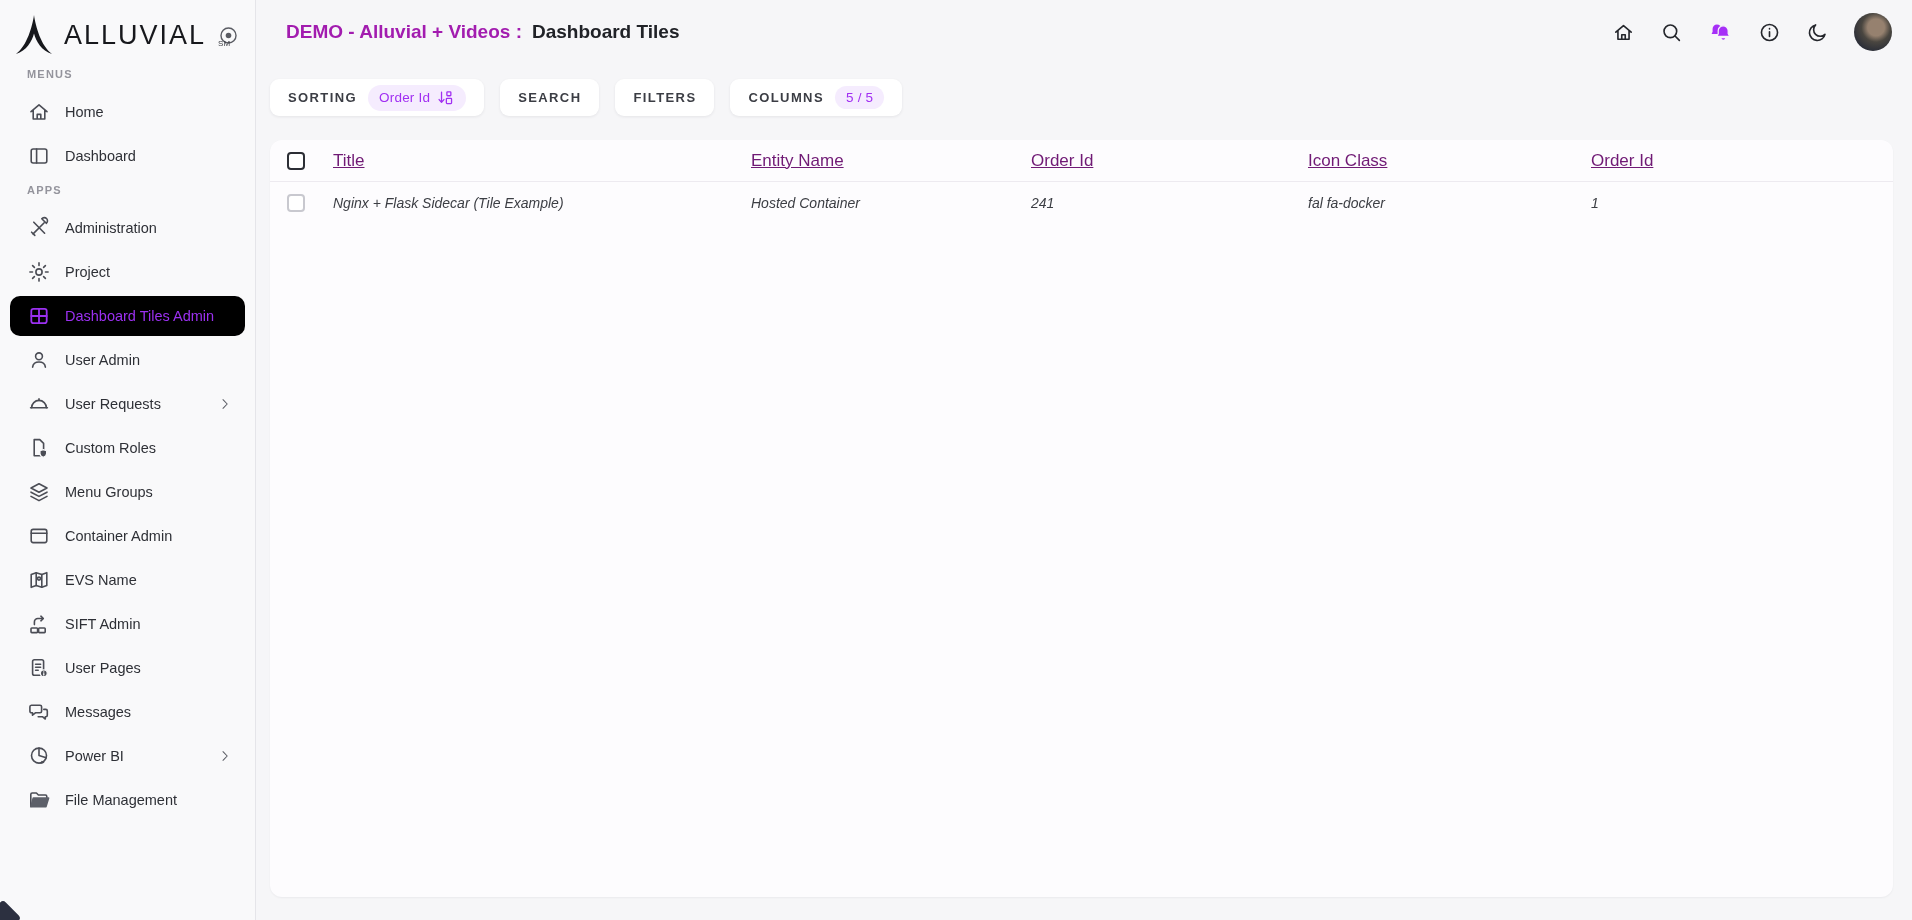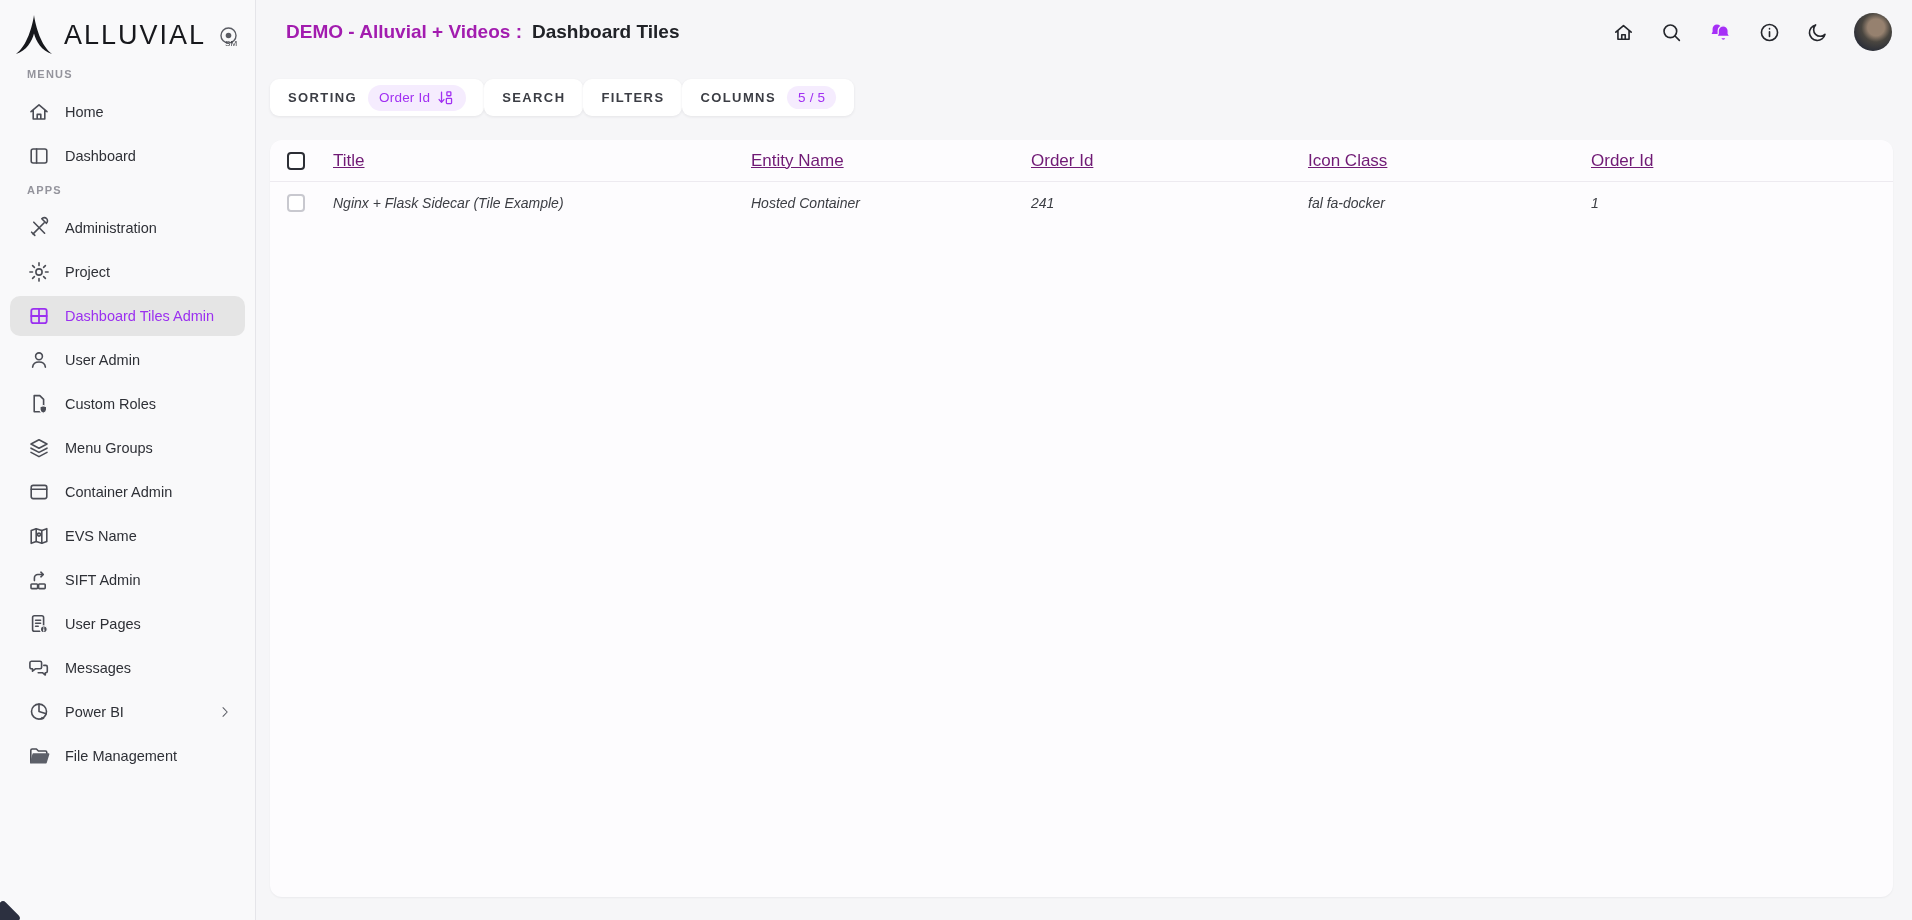--- a/index.html
+++ b/index.html
@@ -19,34 +19,34 @@
     border-right:1px solid #e5e5e9;
     padding-top:10px;
     position:relative;
   }
   .logo-row { display:flex; align-items:center; height:50px; padding:0 16px 0 14px; }
   .logo-mark { width:40px; height:42px; }
   .brand-name {
     font-size:27px; letter-spacing:2px; color:#17181c; font-weight:400;
     margin-left:10px; white-space:nowrap;
   }
-  .brand-name sup { font-size:8px; letter-spacing:0; vertical-align: baseline; position:relative; top:2px; left:19px; color:#3a3c42;}
+  .brand-name sup { font-size:8px; letter-spacing:0; vertical-align: baseline; position:relative; top:2px; left:12px; color:#3a3c42;}
   .record-btn { margin-left:auto; background:none; border:none; cursor:pointer; }
   .section-label {
     font-size:11px; font-weight:700; letter-spacing:1.2px; color:#94949c;
     padding-left:27px; margin-top:8px; margin-bottom:12px;
   }
   .nav-item {
     height:40px; margin:4px 10px; border-radius:10px;
     display:flex; align-items:center; padding:0 12px 0 17px;
     font-size:14.5px; color:#2e3036; cursor:pointer; white-space:nowrap;
   }
   .nav-item .nicon { width:24px; height:24px; margin-right:14px; flex:none; }
   .nav-item .nicon svg { stroke:#4b4d55; }
-  .nav-item.active { background:#e5e5e5; color:#9b30f0; }
+  .nav-item.active { background:#000000; color:#9b30f0; }
   .nav-item.active .nicon svg { stroke:#9b30f0; }
   .nav-item .chev { margin-left:auto; width:16px; height:16px; }
   .ic { fill:none; stroke:#4b4d55; stroke-width:1.6; stroke-linecap:round; stroke-linejoin:round; }
   .corner-peek {
     position:absolute; left:-10px; bottom:-11px; width:26px; height:26px;
     background:#2c3040; transform:rotate(45deg); border-radius:4px;
   }
 
   
   .main { flex:1; display:flex; flex-direction:column; height:100%; }
@@ -55,21 +55,21 @@
   .bc-current { color:#202227; font-weight:700; font-size:19px; margin-left:10px; }
   .topbar-icons { margin-left:auto; display:flex; align-items:center; gap:25px; }
   .tico { background:none; border:none; cursor:pointer; padding:0; }
   .tico svg { fill:none; stroke:#24262c; stroke-width:1.7; stroke-linecap:round; stroke-linejoin:round; }
   .avatar {
     width:38px; height:38px; border-radius:50%; border:none; cursor:pointer;
     background: radial-gradient(circle at 58% 38%, #96816f 0 26%, #4a4640 45%, #2b2e38 75%, #1d2027 100%);
   }
 
   
-  .toolbar { display:flex; margin:15px 19px 24px 14px; }
+  .toolbar { display:flex; gap:16px; margin:15px 19px 24px 14px; }
   .pill {
     background:#ffffff; border:none; border-radius:9px; height:37px;
     padding:0 18px; display:flex; align-items:center; gap:11px;
     font-family:"Liberation Sans",sans-serif;
     font-size:13px; font-weight:700; letter-spacing:1.4px; color:#3b3d44;
     box-shadow:0 1px 3px rgba(25,25,35,.08); cursor:pointer;
   }
   .badge {
     background:#f5ecfe; color:#a12ff2; border-radius:13px;
     padding:4px 11px; font-size:13.5px; font-weight:400; letter-spacing:.2px;
@@ -172,20 +172,34 @@
   <div class="nav-item">
     <span class="nicon">
       <svg viewBox="0 0 24 24" width="24" height="24" class="ic">
         <circle cx="12" cy="8.3" r="3.4"></circle>
           <path d="M5.6 19.2c.4-3.4 3.1-5.2 6.4-5.2s6 1.8 6.4 5.2"></path>
       </svg>
     </span>
     <span>User Admin</span>
   </div>
 
+  <div class="nav-item">
+    <span class="nicon">
+      <svg viewBox="0 0 24 24" width="24" height="24" class="ic">
+        <path d="M4.6 15.8a7.4 7.4 0 0 1 14.8 0"></path>
+          <path d="M12 8.4V6.9M3.6 15.8h16.8"></path>
+      </svg>
+    </span>
+    <span>User Requests</span>
+    <span class="chev">
+      <svg viewBox="0 0 24 24" width="16" height="16" class="ic" style="stroke:#5a5c63">
+          <path d="m9 5.6 6.3 6.4L9 18.4"></path>
+        </svg>
+    </span>
+  </div>
 
   <div class="nav-item">
     <span class="nicon">
       <svg viewBox="0 0 24 24" width="24" height="24" class="ic">
         <path d="M7.2 3.6h5.6l3.8 3.8v12.4H7.2Z"></path>
         <path d="M16.3 13.6l3.3 1.2v2.6c0 2-1.4 3.2-3.3 3.8-1.9-.6-3.3-1.8-3.3-3.8v-2.6Z" fill="#4b4d55" stroke="#f9f9fa" stroke-width="1.2"></path>
       </svg>
     </span>
     <span>Custom Roles</span>
   </div>

